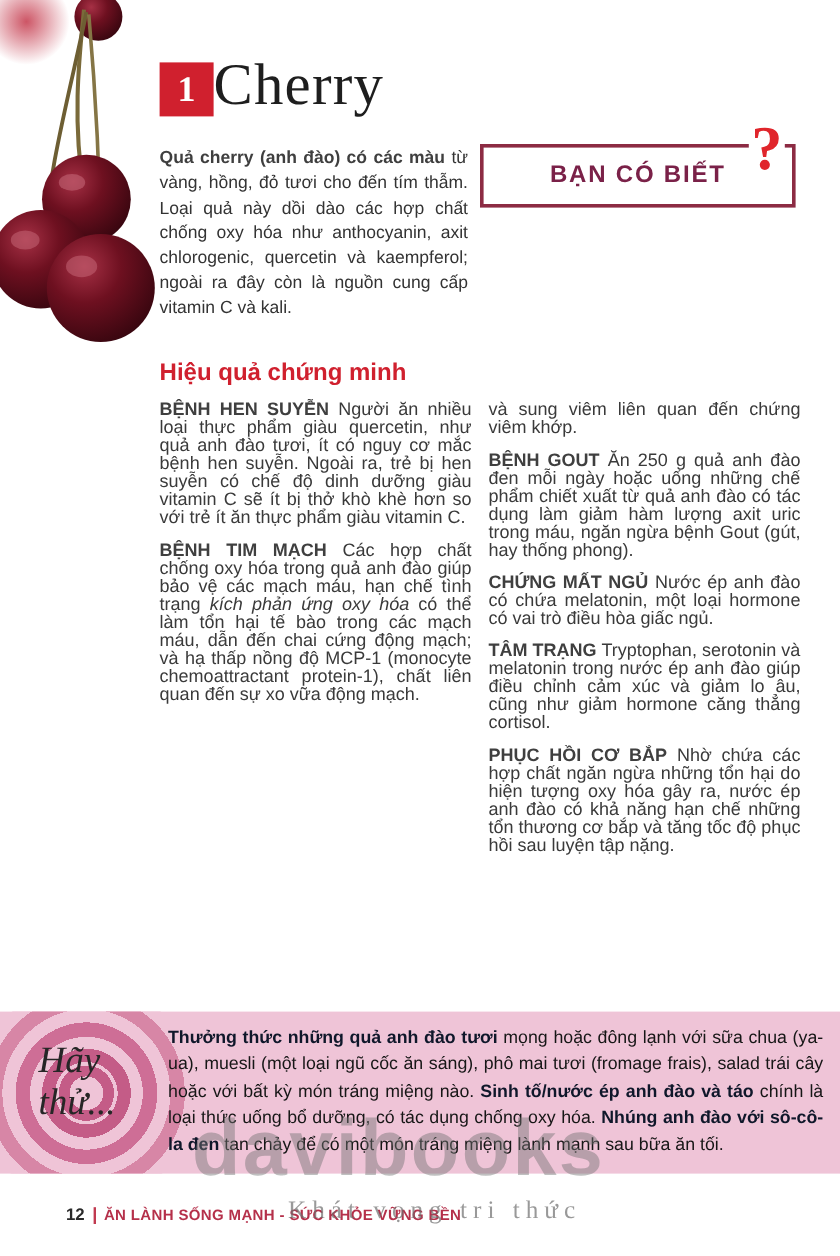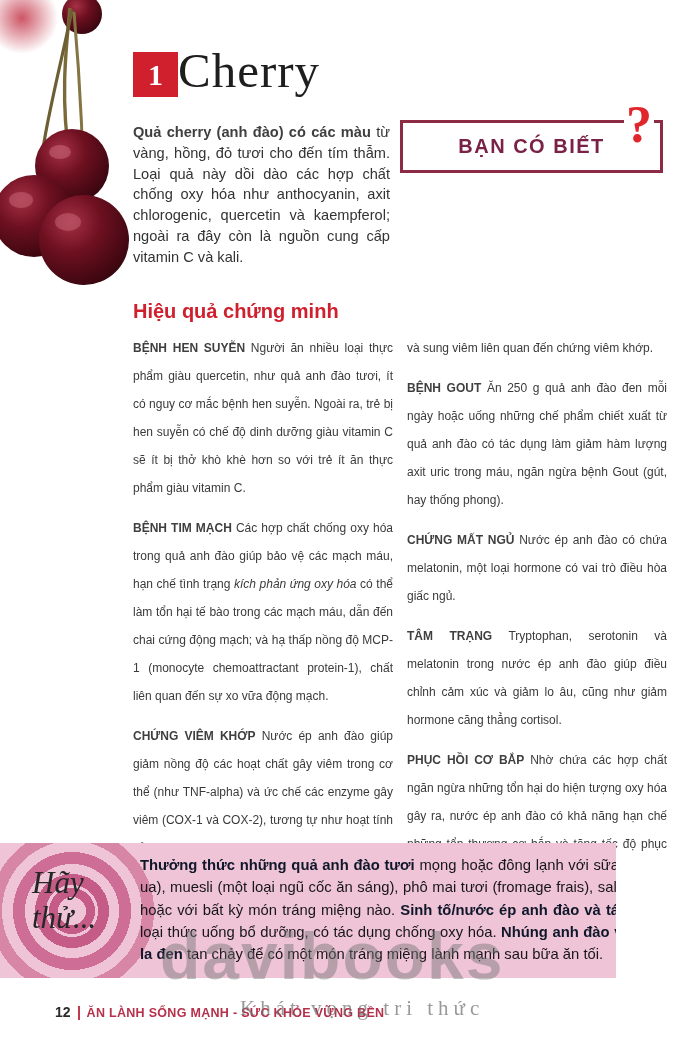--- a/index.html
+++ b/index.html
@@ -25,27 +25,27 @@
   .know-title { text-align:center; color:#7a2148; font-weight:700; font-size:20px; letter-spacing:1.5px; margin-top:2px; }
   .qmark { position:absolute; right:6px; top:-24px; color:#e0252b; font-size:52px; font-weight:700; line-height:1;
            font-family:"Liberation Serif", serif; background:#fff; padding:0 2px; }
   .know-text { margin-top:9px; font-size:14.2px; line-height:19.8px; text-align:justify; color:#333; }
 
   
   .section-heading { position:absolute; left:133px; top:300px; color:#d0202e; font-size:20px; font-weight:700; }
 
   
   .columns { position:absolute; left:133px; top:334px; width:534px; display:flex; gap:14px; }
-  .col { width:260px; font-size:12px; line-height:28px; text-align:justify; }
+  .col { width:260px; font-size:15px; line-height:15px; text-align:justify; }
   .entry { margin-bottom:12px; }
   .b { font-weight:700; color:#3f3f3f;margin-top:27px; }
   .i { font-style:italic; }
 
   
-  .try-band { position:absolute; left:0; top:843px; width:616px; height:135px; background:#efc4d7; overflow:hidden; }
+  .try-band { position:absolute; left:0; top:843px; width:700px; height:135px; background:#efc4d7; overflow:hidden; }
   .target { position:absolute; left:-20px; top:-24px; width:184px; height:184px; border-radius:50%;
             background:radial-gradient(circle at center,
               #efc4d7 0 14px,
               #c45c87 14px 23px,
               #efc4d7 23px 26px,
               #c45c87 26px 37px,
               #efc4d7 37px 47px,
               #ce6e96 47px 59px,
               #efc4d7 59px 70px,
               #d786a6 70px 82px,
@@ -111,21 +111,20 @@
     <div class="qmark">?</div>
     <div class="know-title">BẠN CÓ BIẾT</div>
   </div>
 
   <div class="section-heading">Hiệu quả chứng minh</div>
 
   <div class="columns">
     <div class="col">
         <p class="entry"><span class="b">BỆNH HEN SUYỄN</span><span> Người ăn nhiều loại thực phẩm giàu quercetin, như quả anh đào tươi, ít có nguy cơ mắc bệnh hen suyễn. Ngoài ra, trẻ bị hen suyễn có chế độ dinh dưỡng giàu vitamin C sẽ ít bị thở khò khè hơn so với trẻ ít ăn thực phẩm giàu vitamin C.</span></p>
         <p class="entry"><span class="b">BỆNH TIM MẠCH</span><span> Các hợp chất chống oxy hóa trong quả anh đào giúp bảo vệ các mạch máu, hạn chế tình trạng </span><span class="i">kích phản ứng oxy hóa</span><span> có thể làm tổn hại tế bào trong các mạch máu, dẫn đến chai cứng động mạch; và hạ thấp nồng độ MCP-1 (monocyte chemoattractant protein-1), chất liên quan đến sự xo vữa động mạch.</span></p>
-        <p class="entry"><span class="b">CHỨNG VIÊM KHỚP</span><span> Nước ép anh đào giúp giảm nồng độ các hoạt chất gây viêm trong cơ thể (như TNF-alpha) và ức chế các enzyme gây viêm (COX-1 và COX-2), tương tự như hoạt tính của aspirin – giúp giảm đau</span></p>
       </div>
     <div class="col">
         <p class="entry"><span>và sung viêm liên quan đến chứng viêm khớp.</span></p>
         <p class="entry"><span class="b">BỆNH GOUT</span><span> Ăn 250 g quả anh đào đen mỗi ngày hoặc uống những chế phẩm chiết xuất từ quả anh đào có tác dụng làm giảm hàm lượng axit uric trong máu, ngăn ngừa bệnh Gout (gút, hay thống phong).</span></p>
         <p class="entry"><span class="b">CHỨNG MẤT NGỦ</span><span> Nước ép anh đào có chứa melatonin, một loại hormone có vai trò điều hòa giấc ngủ.</span></p>
         <p class="entry"><span class="b">TÂM TRẠNG</span><span> Tryptophan, serotonin và melatonin trong nước ép anh đào giúp điều chỉnh cảm xúc và giảm lo âu, cũng như giảm hormone căng thẳng cortisol.</span></p>
         <p class="entry"><span class="b">PHỤC HỒI CƠ BẮP</span><span> Nhờ chứa các hợp chất ngăn ngừa những tổn hại do hiện tượng oxy hóa gây ra, nước ép anh đào có khả năng hạn chế những tổn thương cơ bắp và tăng tốc độ phục hồi sau luyện tập nặng.</span></p>
       </div>
   </div>
 

